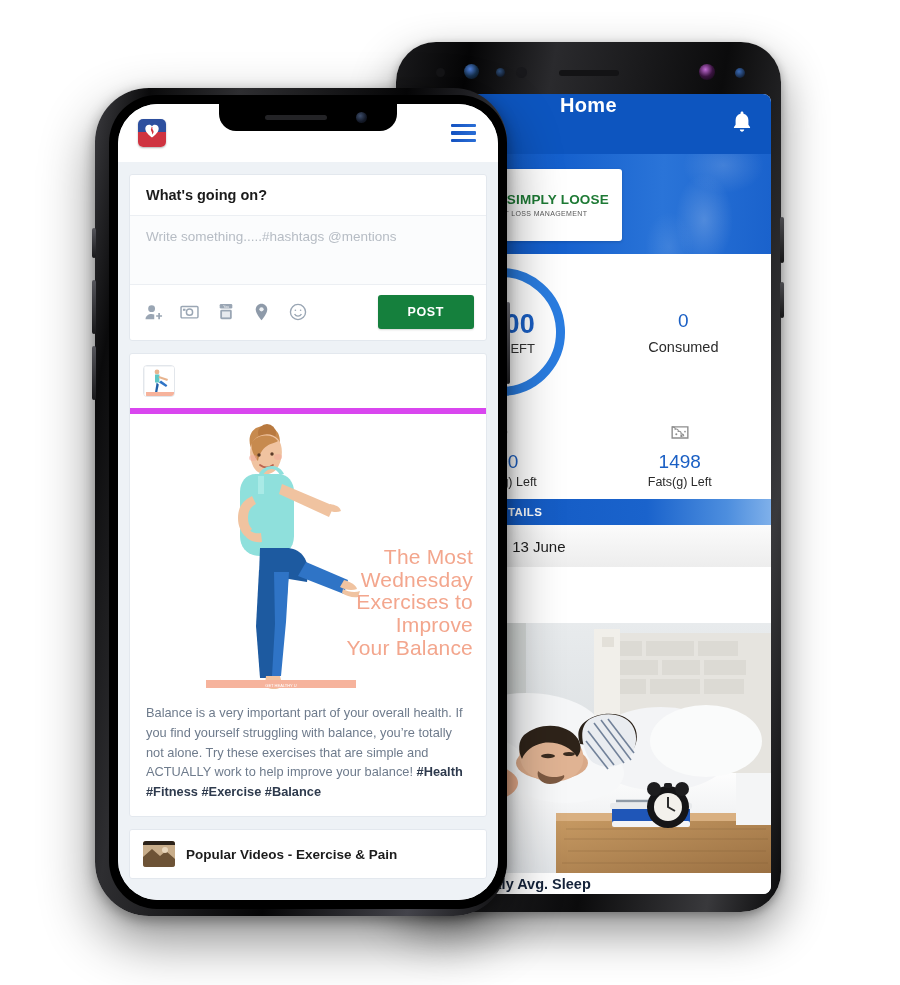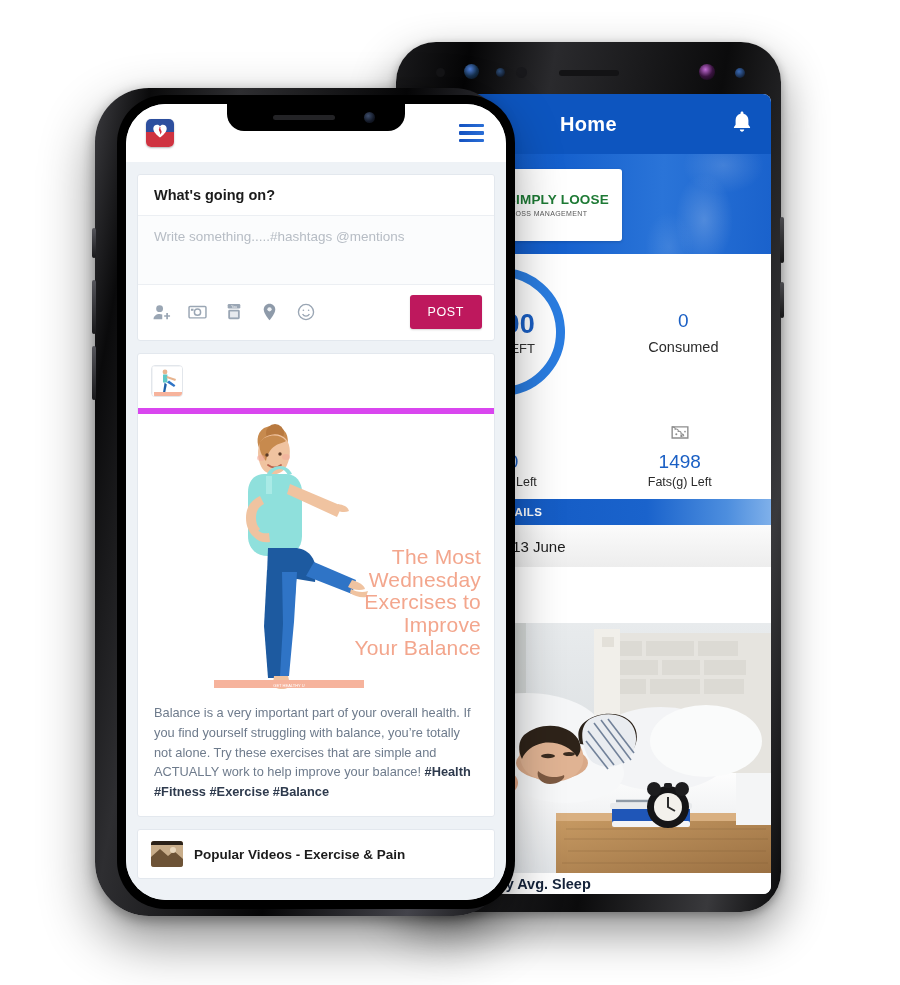--- a/index.html
+++ b/index.html
@@ -27,21 +27,21 @@
     position: absolute; left: 10px; top: 52px;
     width: 365px; height: 800px;
     background: #ffffff; overflow: hidden;
     border-radius: 8px;
   }
   .and-bezel-top { position:absolute; left:0; top:0; width:385px; height:52px; }
   .cam { position:absolute; border-radius:50%; }
 
   .and-header {
     height: 60px; background: #0d55bf; position: relative;
-    display: flex; align-items: center; justify-content: center;
+    display: flex; align-items: flex-start; justify-content: center;
   }
   .and-header-title { color:#fff; font-size:20px; font-weight:bold; letter-spacing:.3px; }
   .bell { position:absolute; right:18px; top:15px; width:22px; height:26px; }
 
   .and-banner {
     height: 100px; position: relative;
     background: linear-gradient(92deg,#0f56c0 0%,#1560cd 42%,#2a74d8 70%,#1a62cc 100%);
     overflow: hidden;
   }
   .banner-face {
@@ -103,21 +103,21 @@
   .sleep-cap span { color:#15233a; font-size:14.5px; font-weight:bold; margin-top:3px; }
 
   
   .iphone {
     position:absolute; left:95px; top:88px; width:412px; height:828px;
     background: linear-gradient(100deg,#3c3c40 0%,#0a0a0b 10%,#2e2e31 26%,#050506 56%,#43434a 82%,#0d0d0e 100%);
     border-radius: 54px;
     box-shadow: 0 24px 54px rgba(0,0,0,.46), 0 4px 14px rgba(0,0,0,.34);
   }
   .iphone-inner {
-    position:absolute; left:22px; top:7px; width:398px; height:814px;
+    position:absolute; left:14px; top:7px; width:398px; height:814px;
     background:#000; border-radius:48px;
   }
   .ip-screen {
     position:absolute; left:9px; top:9px; width:380px; height:796px;
     background:#eef2f6; border-radius:40px; overflow:hidden;
   }
   .notch {
     position:absolute; left:50%; transform:translateX(-50%); top:0;
     width:178px; height:27px; background:#000;
     border-bottom-left-radius:17px; border-bottom-right-radius:17px; z-index:12;
@@ -143,22 +143,22 @@
   .card { background:#fff; border:1px solid #e3e8ee; border-radius:3px; }
 
   .composer-title { padding:12px 16px; font-size:14.5px; font-weight:bold; color:#1b1b1b;
     border-bottom:1px solid #eceff3; }
   .composer-input { padding:13px 16px 40px; font-size:13.5px; color:#b6bcc4;
     background:#fbfcfd; border-bottom:1px solid #eceff3; }
   .composer-actions { display:flex; align-items:center; justify-content:space-between;
     padding:10px 12px 11px 14px; }
   .composer-icons { display:flex; align-items:center; gap:17px; }
   .ci { width:19px; height:19px; display:flex; align-items:center; justify-content:center; }
-  .post-btn { background:#be185d; color:#fff; font-size:12.5px; font-weight:normal;
-    letter-spacing:.6px; padding:10px 18px; border-radius:3px; border:none;
+  .post-btn { background:#15803d; color:#fff; font-size:12.5px; font-weight:bold;
+    letter-spacing:.6px; padding:10px 30px; border-radius:3px; border:none;
     box-shadow:0 1px 2px rgba(0,0,0,.16); cursor:pointer; }
 
   .post-card { margin-top:12px; }
   .post-head { display:flex; align-items:center; gap:11px; padding:11px 13px; }
   .post-avatar { width:32px; height:32px; border-radius:4px; border:1px solid #e2e6eb;
     position:relative; overflow:hidden; background:#fff; flex:0 0 auto; }
   .post-author { font-size:13.5px; font-weight:bold; color:#1c1c1c; }
   .post-time { font-size:11px; color:#3d3d3d; margin-top:3px; }
 
   .post-image { position:relative; height:282px; background:#fff; overflow:hidden;

